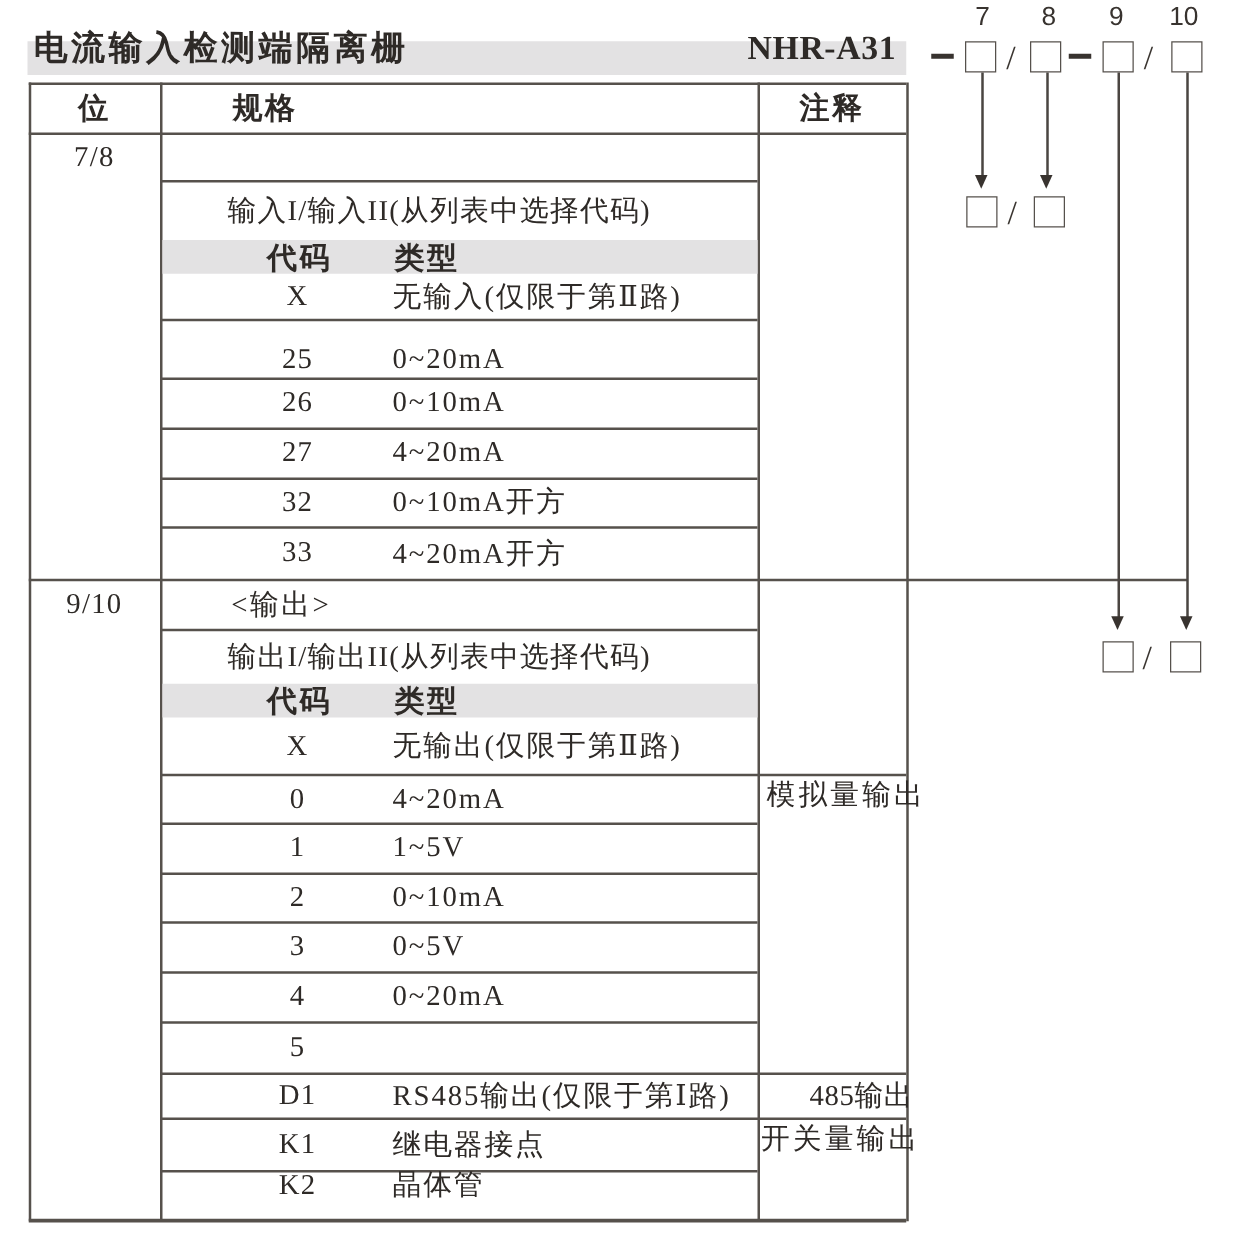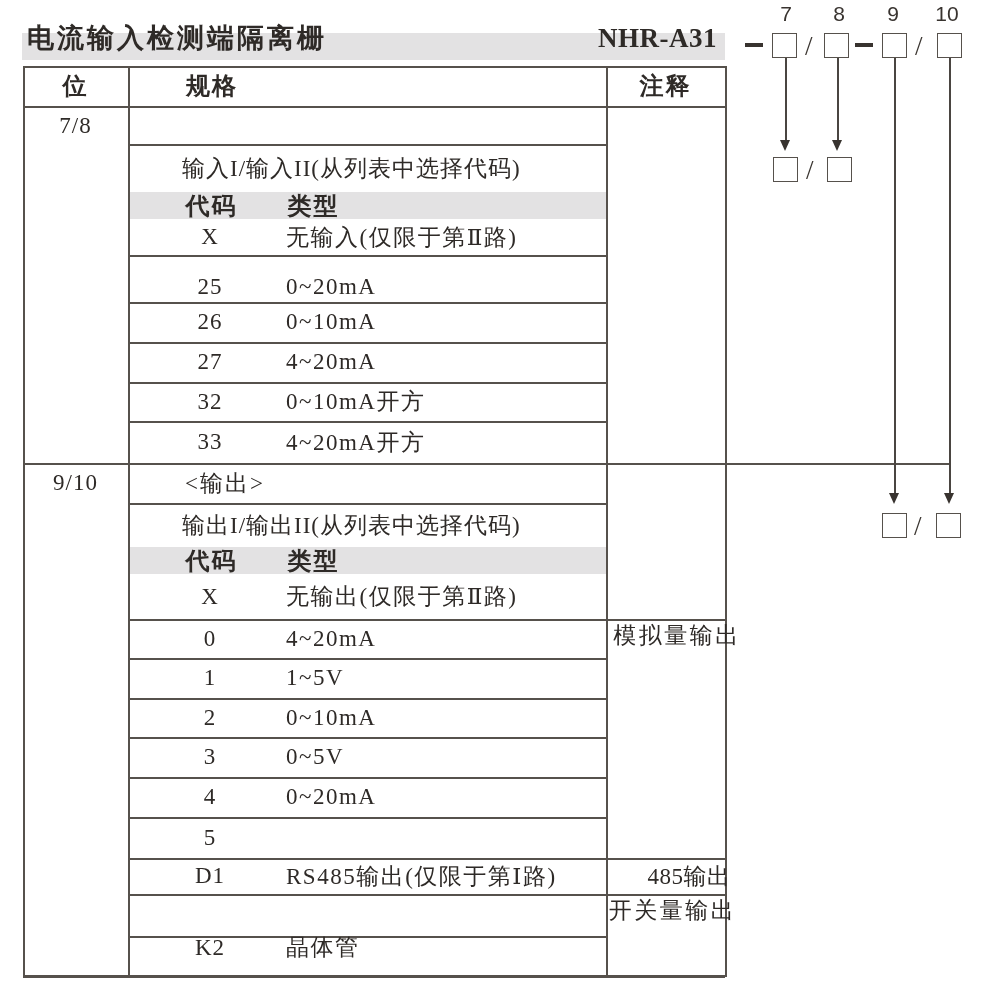--- a/index.html
+++ b/index.html
@@ -20,21 +20,21 @@
   
   .th{position:absolute;font-size:24px;font-weight:bold;letter-spacing:2px;display:flex;align-items:center;}
   .th.center{justify-content:center;}
 
   
   .poscell{position:absolute;left:23px;width:105px;display:flex;align-items:center;justify-content:center;
            font-size:23px;letter-spacing:1px;}
 
   
   .srow{position:absolute;left:128px;width:478px;display:flex;align-items:center;font-size:23px;}
-  .code{width:60px;margin-left:52px;text-align:center;letter-spacing:1px;flex:none;}
+  .code{width:60px;margin-left:80px;text-align:center;letter-spacing:1px;flex:none;}
   .type{margin-left:46px;letter-spacing:1.5px;white-space:nowrap;}
   .ghead{margin-left:57px;letter-spacing:2px;white-space:nowrap;}
   .gsub{margin-left:54px;letter-spacing:1px;white-space:nowrap;}
 
   
   .graybar{position:absolute;left:129.5px;width:476px;height:27px;background:#e3e2e3;
            display:flex;align-items:center;font-size:24px;font-weight:bold;}
   .graybar .code{letter-spacing:2px;}
   .graybar .type{letter-spacing:2px;}
 
@@ -170,20 +170,24 @@
     <span class="code">4</span>
     <span class="type">0~20mA</span>
   </div>
   <div class="srow" style="top:817px;height:41px">
     <span class="code">5</span>
   </div>
   <div class="srow" style="top:858px;height:36px">
     <span class="code">D1</span>
     <span class="type">RS485输出(仅限于第Ⅰ路)</span>
   </div>
+  <div class="srow" style="top:894px;height:42px">
+    <span class="code">K1</span>
+    <span class="type">继电器接点</span>
+  </div>
   <div class="srow" style="top:936px;height:23px">
     <span class="code">K2</span>
     <span class="type">晶体管</span>
   </div>
 
   <div class="notecell" style="top:620px;height:238px;padding-left:22px">
     <span>模拟量</span>
     <span>输出</span>
   </div>
   <div class="notecell single" style="top:858px;height:36px;padding-left:10px">

